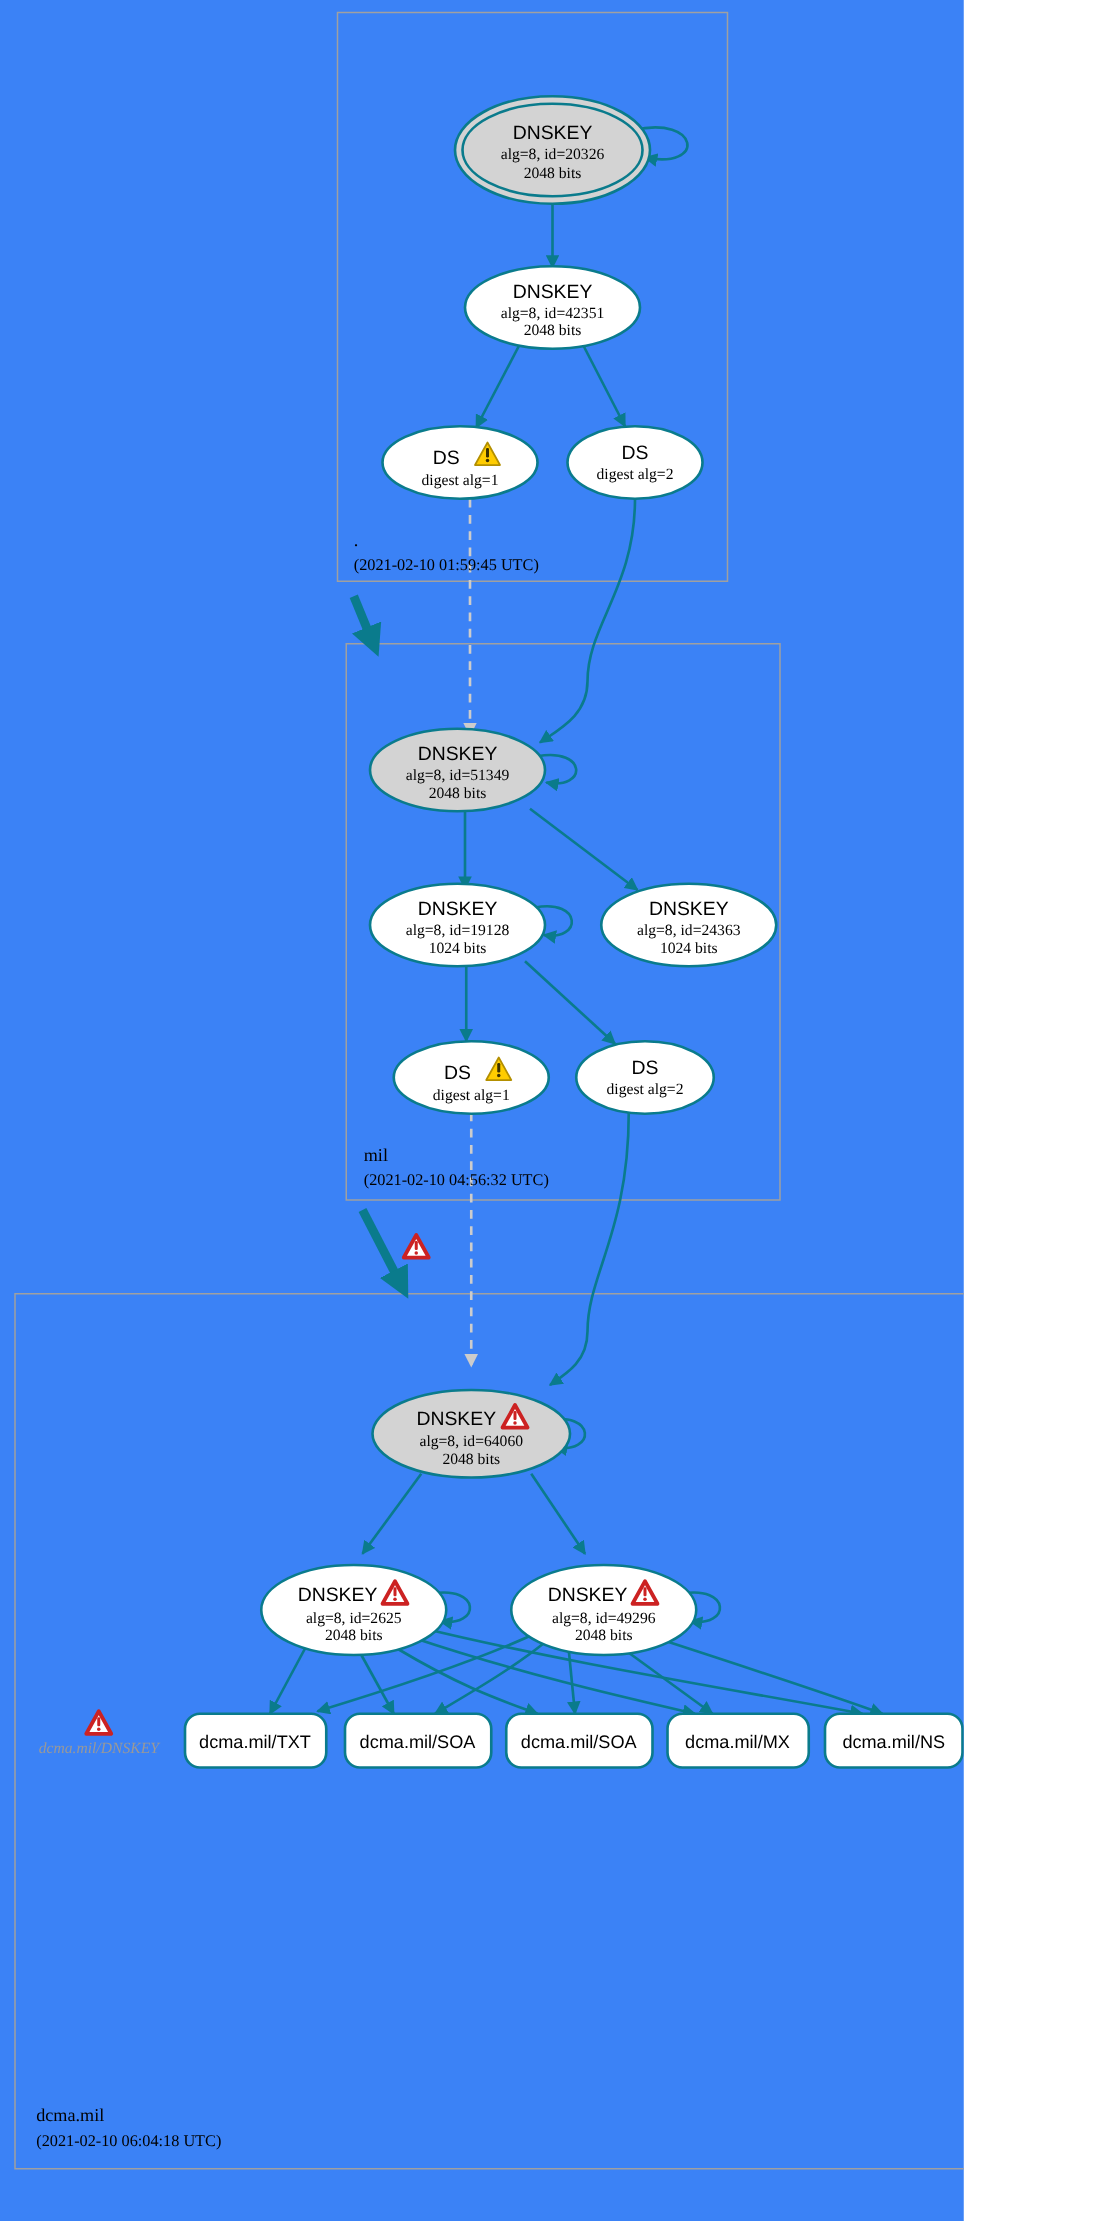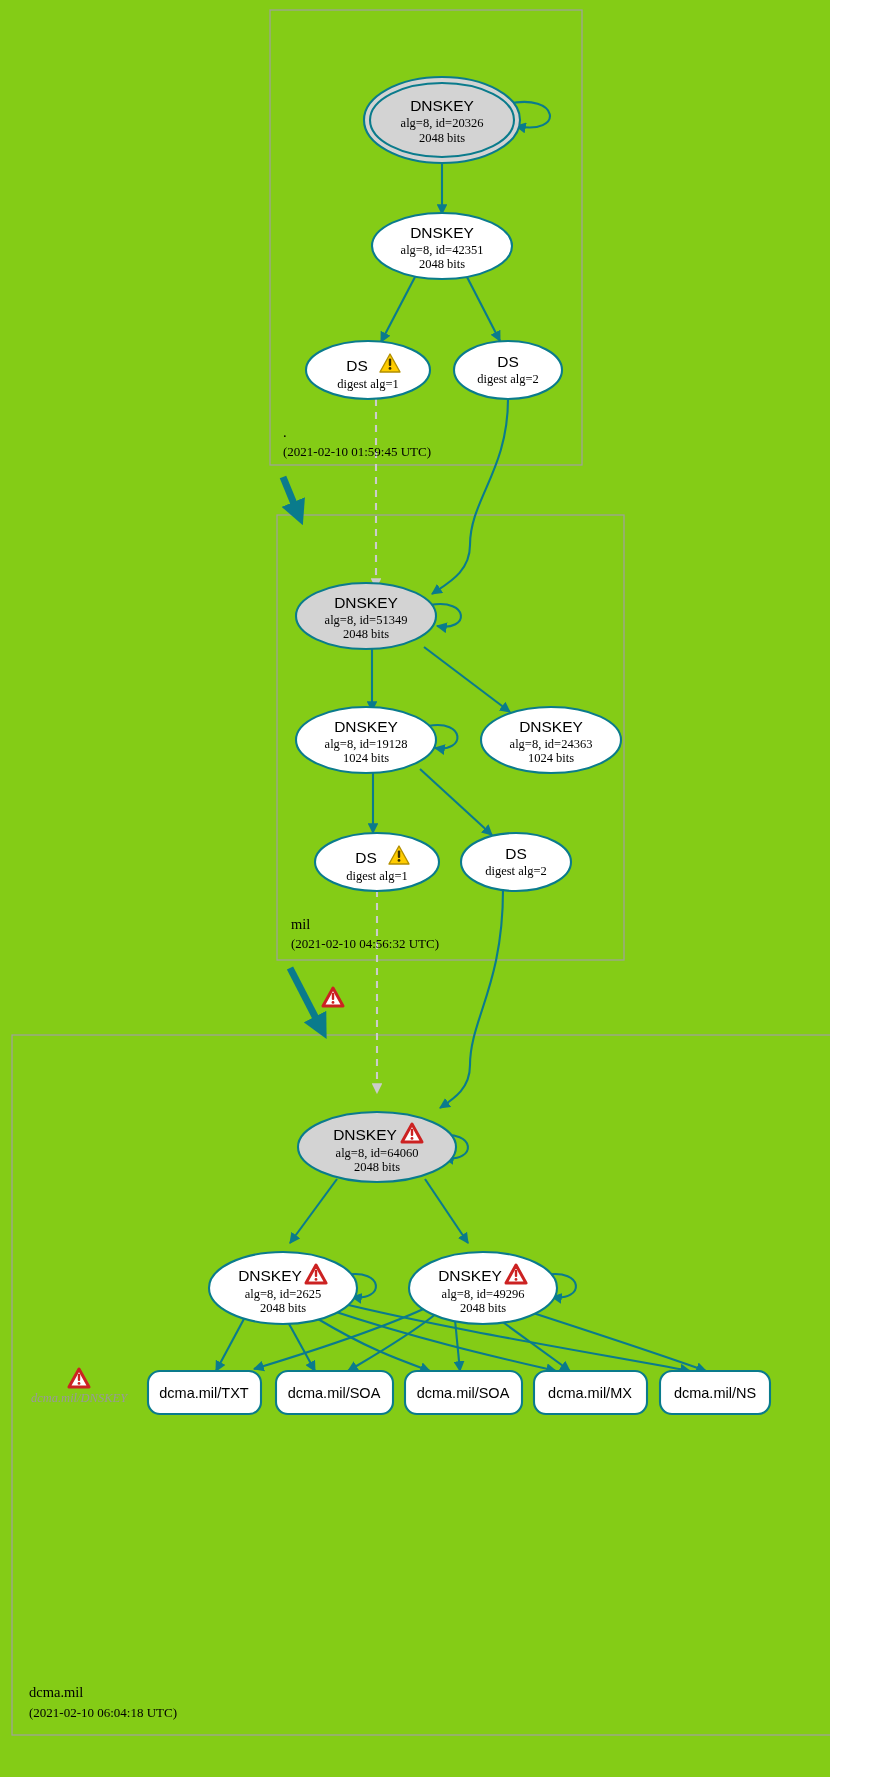--- a/index.html
+++ b/index.html
@@ -1,17 +1,17 @@
 <!DOCTYPE html>
 <html><head>
 <meta charset="utf-8">
 <style>
   html,body{margin:0;padding:0;background:#ffffff;}
   body{font-family:"Liberation Sans", sans-serif;}
-  #stage{position:relative;width:830px;height:1777px;overflow:hidden;background:#84cc16;text-align:right;}
+  #stage{position:relative;width:771px;height:1777px;overflow:hidden;background:#3b82f6;text-align:right;}
   svg#graph{position:absolute;left:0;top:0;width:891px;height:1777px;}
 
   .zonebox{fill:none;stroke:#a0a0a0;stroke-width:1.2;}
   .edge{fill:none;stroke:#0a7b8c;stroke-width:2.1;}
   .edge-thick{fill:none;stroke:#0a7b8c;stroke-width:7;}
   .edge-dash{fill:none;stroke:#cccccc;stroke-width:2.1;stroke-dasharray:7,6;}
   .node-ell{fill:#ffffff;stroke:#0a7b8c;stroke-width:2.1;}
   .node-ell.secure{fill:#d3d3d3;}
   .rrset-box{fill:#ffffff;stroke:#0a7b8c;stroke-width:2.1;}
 

